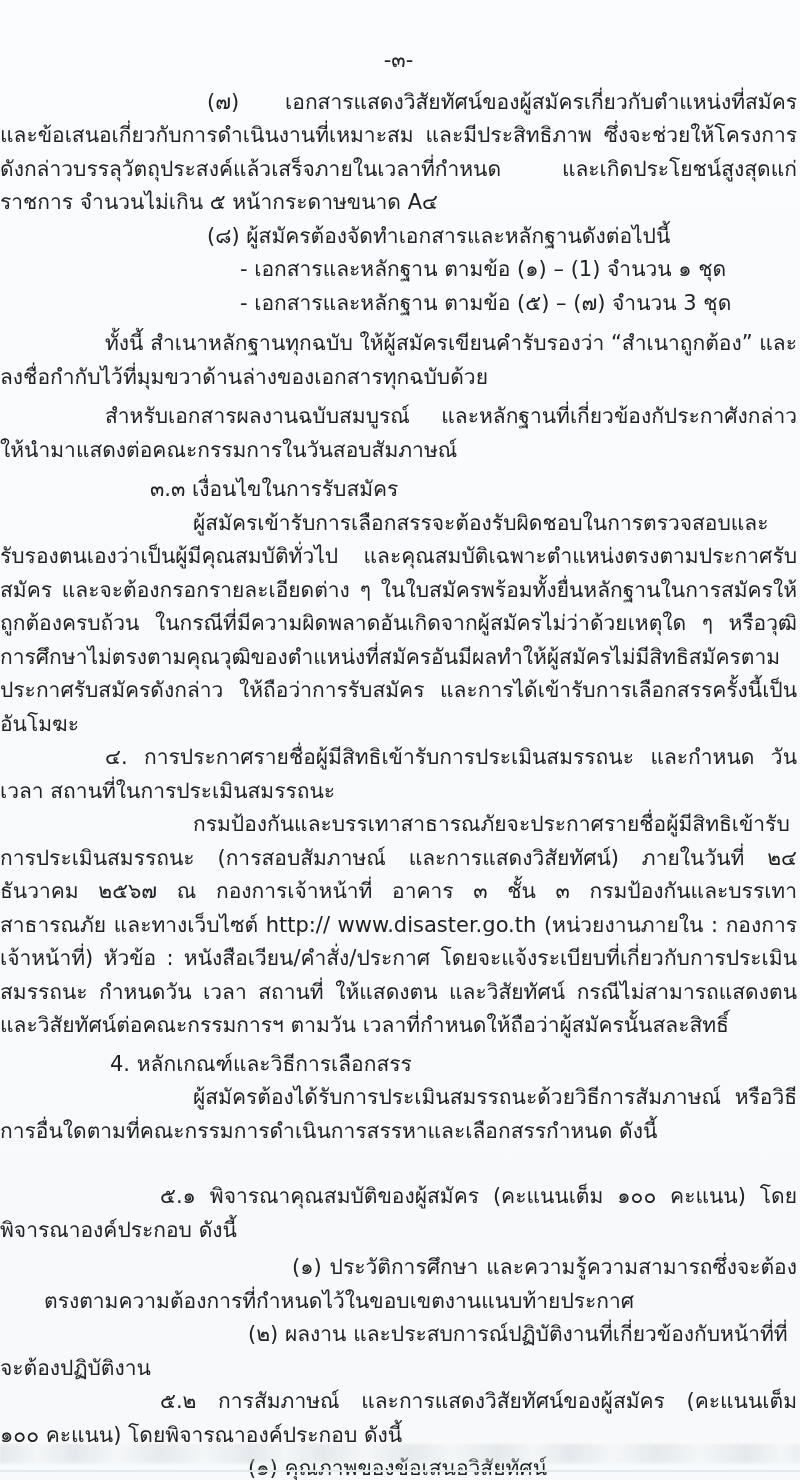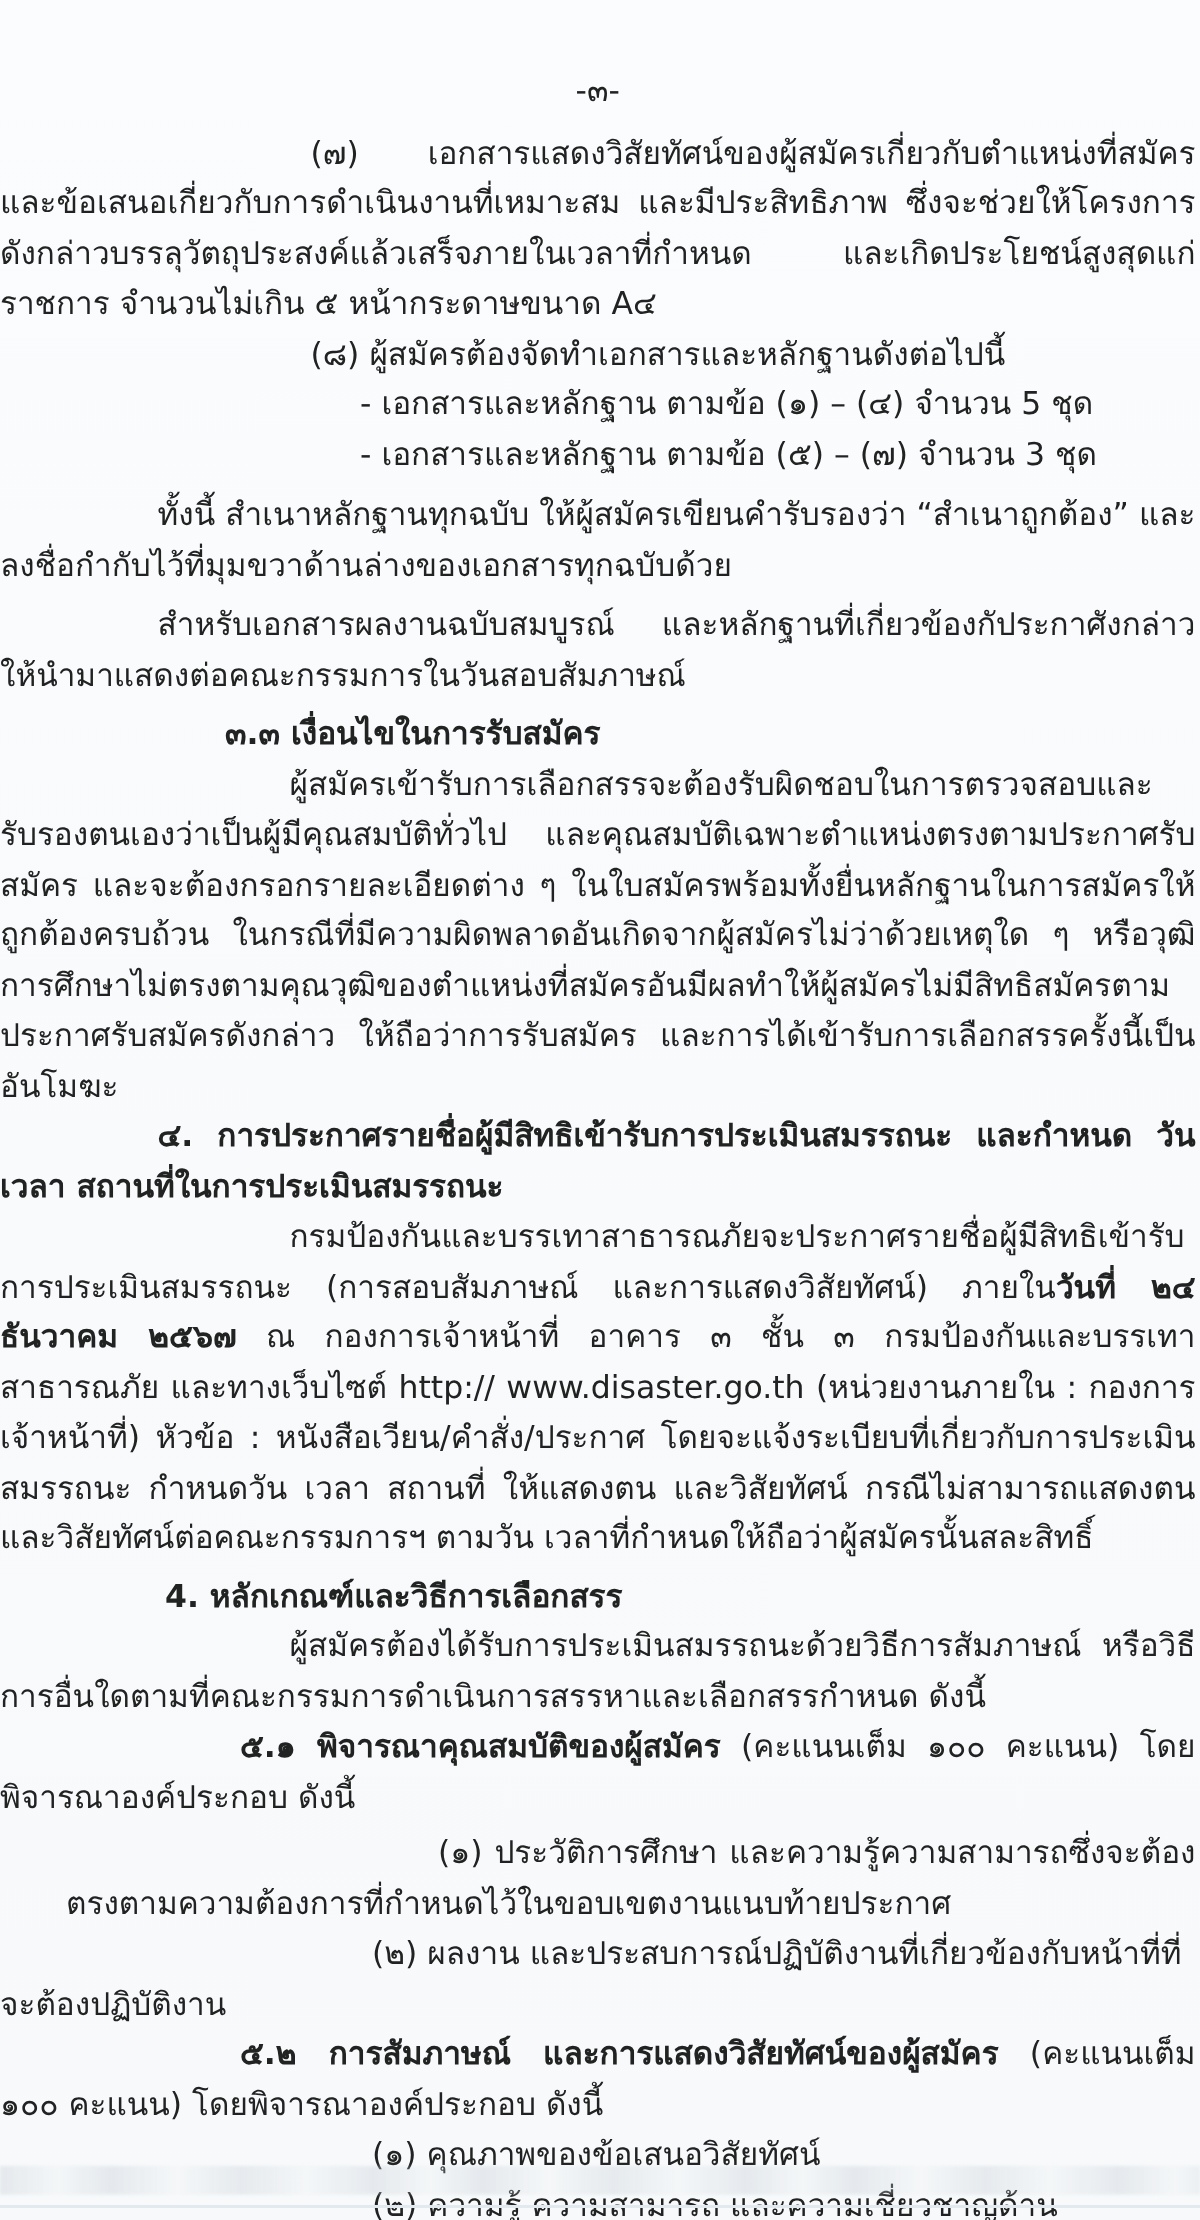--- a/index.html
+++ b/index.html
@@ -18,21 +18,21 @@
     width: 797px;
     font-size: 21px;
     line-height: 33.5px;
   }
   .doc p {
     text-align: justify;
     word-break: normal;
   }
   .doc p.left { text-align: left; }
   .doc p.center { text-align: center; }
-  .b { font-weight: bold; }
+  .b { font-weight: normal; }
   .scan-band {
     position: absolute;
     left: 0;
     top: 1444px;
     width: 800px;
     height: 19px;
     background: repeating-linear-gradient(90deg,
       rgba(198, 206, 214, 0.38) 0px, rgba(226, 231, 236, 0.14) 38px,
       rgba(203, 211, 219, 0.42) 74px, rgba(232, 236, 240, 0.12) 118px,
       rgba(200, 208, 216, 0.36) 161px, rgba(228, 233, 238, 0.15) 204px,
@@ -48,31 +48,31 @@
     background: #e2e9ef;
   }
 </style>
 </head>
 <body>
 
 <div class="doc" id="doc">
     <p class="center"><span>-๓-</span></p>
     <p style="text-indent: 207px; margin-top: 8px;"><span>(๗) เอกสารแสดงวิสัยทัศน์ของผู้สมัครเกี่ยวกับตำแหน่งที่สมัคร และข้อเสนอเกี่ยวกับการดำเนินงานที่เหมาะสม และมีประสิทธิภาพ ซึ่งจะช่วยให้โครงการดังกล่าวบรรลุวัตถุประสงค์แล้วเสร็จภายในเวลาที่กำหนด และเกิดประโยชน์สูงสุดแก่ราชการ จำนวนไม่เกิน ๕ หน้ากระดาษขนาด A๔</span></p>
     <p class="left" style="text-indent: 207px;"><span>(๘) ผู้สมัครต้องจัดทำเอกสารและหลักฐานดังต่อไปนี้</span></p>
-    <p class="left" style="text-indent: 240px;"><span>- เอกสารและหลักฐาน ตามข้อ (๑) – (๔) จำนวน 5 ชุด</span></p>
+    <p class="left" style="text-indent: 240px;"><span>- เอกสารและหลักฐาน ตามข้อ (๑) – (1) จำนวน ๑ ชุด</span></p>
     <p class="left" style="text-indent: 240px;"><span>- เอกสารและหลักฐาน ตามข้อ (๕) – (๗) จำนวน 3 ชุด</span></p>
     <p style="text-indent: 105px; margin-top: 7px;"><span>ทั้งนี้ สำเนาหลักฐานทุกฉบับ ให้ผู้สมัครเขียนคำรับรองว่า “สำเนาถูกต้อง” และลงชื่อกำกับไว้ที่มุมขวาด้านล่างของเอกสารทุกฉบับด้วย</span></p>
     <p style="text-indent: 105px; margin-top: 6px;"><span>สำหรับเอกสารผลงานฉบับสมบูรณ์ และหลักฐานที่เกี่ยวข้องกัประกาศังกล่าว ให้นำมาแสดงต่อคณะกรรมการในวันสอบสัมภาษณ์</span></p>
     <p class="left" style="text-indent: 150px; margin-top: 6px;"><span class="b">๓.๓  เงื่อนไขในการรับสมัคร</span></p>
     <p style="text-indent: 193px;"><span>ผู้สมัครเข้ารับการเลือกสรรจะต้องรับผิดชอบในการตรวจสอบและรับรองตนเองว่าเป็นผู้มีคุณสมบัติทั่วไป และคุณสมบัติเฉพาะตำแหน่งตรงตามประกาศรับสมัคร และจะต้องกรอกรายละเอียดต่าง ๆ ในใบสมัครพร้อมทั้งยื่นหลักฐานในการสมัครให้ถูกต้องครบถ้วน ในกรณีที่มีความผิดพลาดอันเกิดจากผู้สมัครไม่ว่าด้วยเหตุใด ๆ หรือวุฒิการศึกษาไม่ตรงตามคุณวุฒิของตำแหน่งที่สมัครอันมีผลทำให้ผู้สมัครไม่มีสิทธิสมัครตามประกาศรับสมัครดังกล่าว ให้ถือว่าการรับสมัคร และการได้เข้ารับการเลือกสรรครั้งนี้เป็นอันโมฆะ</span></p>
     <p style="text-indent: 105px;"><span class="b">๔. การประกาศรายชื่อผู้มีสิทธิเข้ารับการประเมินสมรรถนะ และกำหนด วัน เวลา สถานที่ในการประเมินสมรรถนะ</span></p>
     <p style="text-indent: 193px;"><span>กรมป้องกันและบรรเทาสาธารณภัยจะประกาศรายชื่อผู้มีสิทธิเข้ารับการประเมินสมรรถนะ (การสอบสัมภาษณ์ และการแสดงวิสัยทัศน์) ภายใน</span><span class="b">วันที่ ๒๔ ธันวาคม ๒๕๖๗</span><span> ณ กองการเจ้าหน้าที่ อาคาร ๓ ชั้น ๓ กรมป้องกันและบรรเทาสาธารณภัย และทางเว็บไซต์ http:// www.disaster.go.th (หน่วยงานภายใน : กองการเจ้าหน้าที่) หัวข้อ : หนังสือเวียน/คำสั่ง/ประกาศ โดยจะแจ้งระเบียบที่เกี่ยวกับการประเมินสมรรถนะ กำหนดวัน เวลา สถานที่ ให้แสดงตน และวิสัยทัศน์ กรณีไม่สามารถแสดงตนและวิสัยทัศน์ต่อคณะกรรมการฯ ตามวัน เวลาที่กำหนดให้ถือว่าผู้สมัครนั้นสละสิทธิ์</span></p>
     <p class="left" style="text-indent: 110px; margin-top: 5px;"><span class="b">4. หลักเกณฑ์และวิธีการเลือกสรร</span></p>
     <p style="text-indent: 193px;"><span>ผู้สมัครต้องได้รับการประเมินสมรรถนะด้วยวิธีการสัมภาษณ์ หรือวิธีการอื่นใดตามที่คณะกรรมการดำเนินการสรรหาและเลือกสรรกำหนด ดังนี้</span></p>
-    <p style="text-indent: 160px;"><span class="b">๕.๑ พิจารณาคุณสมบัติของผู้สมัคร</span><span> (คะแนนเต็ม ๑๐๐ คะแนน) โดยพิจารณาองค์ประกอบ ดังนี้</span></p>
+    <p style="text-indent: 160px; margin-top: 32px;"><span class="b">๕.๑ พิจารณาคุณสมบัติของผู้สมัคร</span><span> (คะแนนเต็ม ๑๐๐ คะแนน) โดยพิจารณาองค์ประกอบ ดังนี้</span></p>
     <p style="text-indent: 248px; margin-top: 4px; margin-left: 44px;"><span>(๑) ประวัติการศึกษา และความรู้ความสามารถซึ่งจะต้องตรงตามความต้องการที่กำหนดไว้ในขอบเขตงานแนบท้ายประกาศ</span></p>
     <p class="left" style="text-indent: 248px;"><span>(๒) ผลงาน และประสบการณ์ปฏิบัติงานที่เกี่ยวข้องกับหน้าที่ที่จะต้องปฏิบัติงาน</span></p>
     <p style="text-indent: 160px;"><span class="b">๕.๒ การสัมภาษณ์ และการแสดงวิสัยทัศน์ของผู้สมัคร</span><span> (คะแนนเต็ม ๑๐๐ คะแนน) โดยพิจารณาองค์ประกอบ ดังนี้</span></p>
     <p class="left" style="text-indent: 248px;"><span>(๑) คุณภาพของข้อเสนอวิสัยทัศน์</span></p>
     <p class="left" style="text-indent: 248px;"><span>(๒) ความรู้ ความสามารถ และความเชี่ยวชาญด้านสาธารณภัย</span></p>
   </div>
 <div class="scan-band"></div>
 <div class="scan-edge-line"></div>
 
 </body></html>

